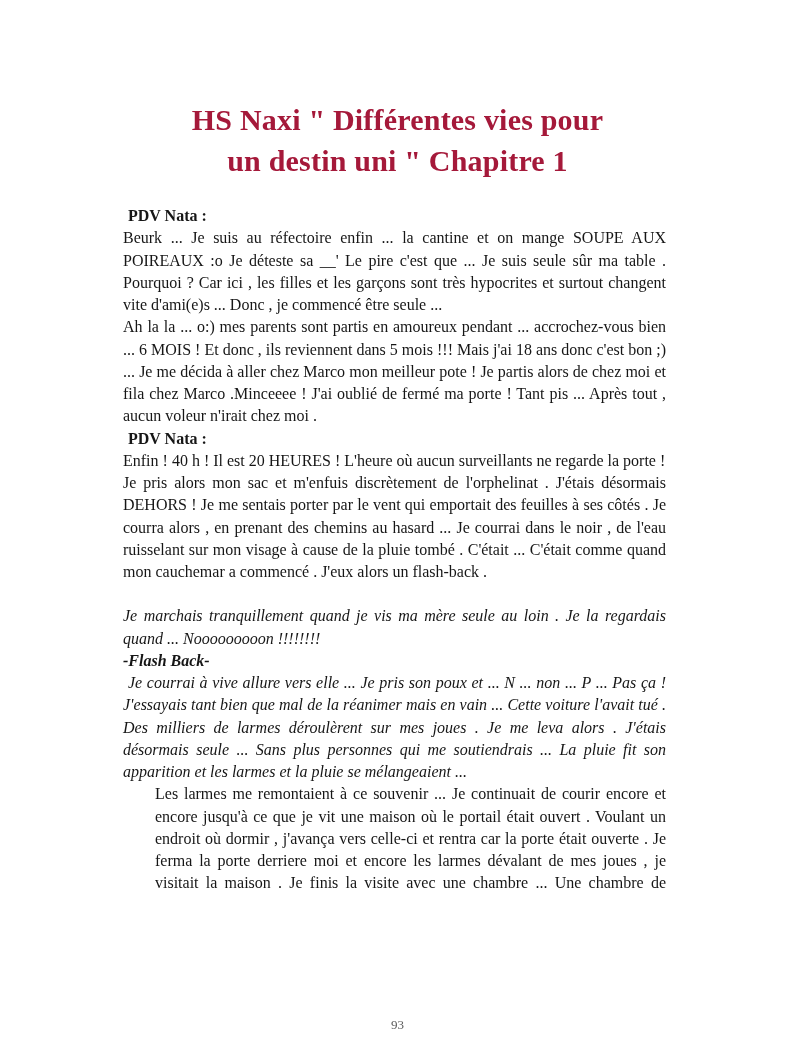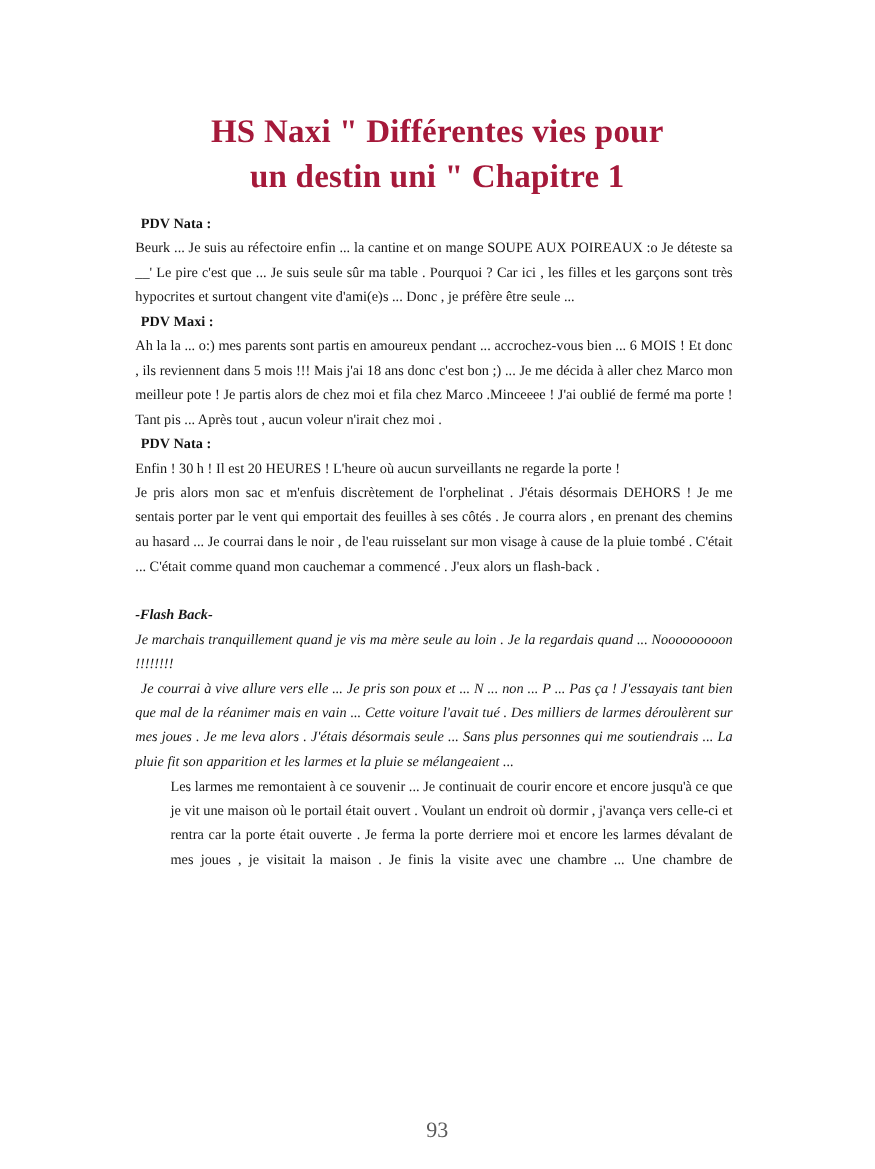--- a/index.html
+++ b/index.html
@@ -23,24 +23,24 @@
     text-align: center;
     color: var(--title, #a5193a);
     font-size: 30px;
     line-height: 41px;
     font-weight: bold;
     letter-spacing: 0.2px;
   }
   .title-line { display: block; }
   .doc-body {
     position: absolute;
-    top: 192px;
+    top: 205px;
     left: 123px;
     width: 543px;
-    font-size: 13px;
+    font-size: 16px;
     line-height: 22.25px;
     color: var(--body, #161616);
     text-align: justify;
   }
   .para { margin: 0; }
   .para.label {
     font-weight: bold;
     padding-left: 5px;
   }
   .para.label-italic {
@@ -51,41 +51,40 @@
   .para.indent { text-indent: 5px; }
   .para.justify-last { text-align-last: justify; margin-left: 32px; }
   .spacer { height: 22px; }
   .page-number {
     position: absolute;
     top: 1017px;
     left: 0;
     width: 100%;
     text-align: center;
     color: var(--page_number, #5a5a5a);
-    font-size: 20px;
+    font-size: 13px;
   }
 </style>
 </head>
 <body>
 
 <div class="page">
   <h1 class="doc-title">
     <span class="title-line">HS Naxi " Différentes vies pour</span>
     <span class="title-line">un destin uni " Chapitre 1</span>
   </h1>
 
   <div class="doc-body">
       <p class="para label">PDV Nata :</p>
-      <p class="para normal">Beurk ... Je suis au réfectoire enfin ... la cantine et on mange SOUPE AUX POIREAUX :o Je déteste sa __' Le pire c'est que ... Je suis seule sûr ma table . Pourquoi ? Car ici , les filles et les garçons sont très hypocrites et surtout changent vite d'ami(e)s ... Donc , je préfère être seule ...</p>
-      <p class="para label">PDV Maxi :</p>
+      <p class="para normal">Beurk ... Je suis au réfectoire enfin ... la cantine et on mange SOUPE AUX POIREAUX :o Je déteste sa __' Le pire c'est que ... Je suis seule sûr ma table . Pourquoi ? Car ici , les filles et les garçons sont très hypocrites et surtout changent vite d'ami(e)s ... Donc , je commencé être seule ...</p>
       <p class="para normal">Ah la la ... o:) mes parents sont partis en amoureux pendant ... accrochez-vous bien ... 6 MOIS ! Et donc , ils reviennent dans 5 mois !!! Mais j'ai 18 ans donc c'est bon ;) ... Je me décida à aller chez Marco mon meilleur pote ! Je partis alors de chez moi et fila chez Marco .Minceeee ! J'ai oublié de fermé ma porte ! Tant pis ... Après tout , aucun voleur n'irait chez moi .</p>
       <p class="para label">PDV Nata :</p>
-      <p class="para normal">Enfin ! 30 h ! Il est 20 HEURES ! L'heure où aucun surveillants ne regarde la porte !</p>
+      <p class="para normal">Enfin ! 40 h ! Il est 20 HEURES ! L'heure où aucun surveillants ne regarde la porte !</p>
       <p class="para normal">Je pris alors mon sac et m'enfuis discrètement de l'orphelinat . J'étais désormais DEHORS ! Je me sentais porter par le vent qui emportait des feuilles à ses côtés . Je courra alors , en prenant des chemins au hasard ... Je courrai dans le noir , de l'eau ruisselant sur mon visage à cause de la pluie tombé . C'était ... C'était comme quand mon cauchemar a commencé . J'eux alors un flash-back .</p>
       <div class="spacer"></div>
+      <p class="para italic">Je marchais tranquillement quand je vis ma mère seule au loin . Je la regardais quand ... Nooooooooon !!!!!!!!</p>
       <p class="para label-italic">-Flash Back-</p>
-      <p class="para italic">Je marchais tranquillement quand je vis ma mère seule au loin . Je la regardais quand ... Nooooooooon !!!!!!!!</p>
       <p class="para italic indent">Je courrai à vive allure vers elle ... Je pris son poux et ... N ... non ... P ... Pas ça ! J'essayais tant bien que mal de la réanimer mais en vain ... Cette voiture l'avait tué . Des milliers de larmes déroulèrent sur mes joues . Je me leva alors . J'étais désormais seule ... Sans plus personnes qui me soutiendrais ... La pluie fit son apparition et les larmes et la pluie se mélangeaient ...</p>
       <p class="para normal justify-last">Les larmes me remontaient à ce souvenir ... Je continuait de courir encore et encore jusqu'à ce que je vit une maison où le portail était ouvert . Voulant un endroit où dormir , j'avança vers celle-ci et rentra car la porte était ouverte . Je ferma la porte derriere moi et encore les larmes dévalant de mes joues , je visitait la maison . Je finis la visite avec une chambre ... Une chambre de</p>
     </div>
 
   <div class="page-number">93</div>
 </div>
 
 </body></html>

